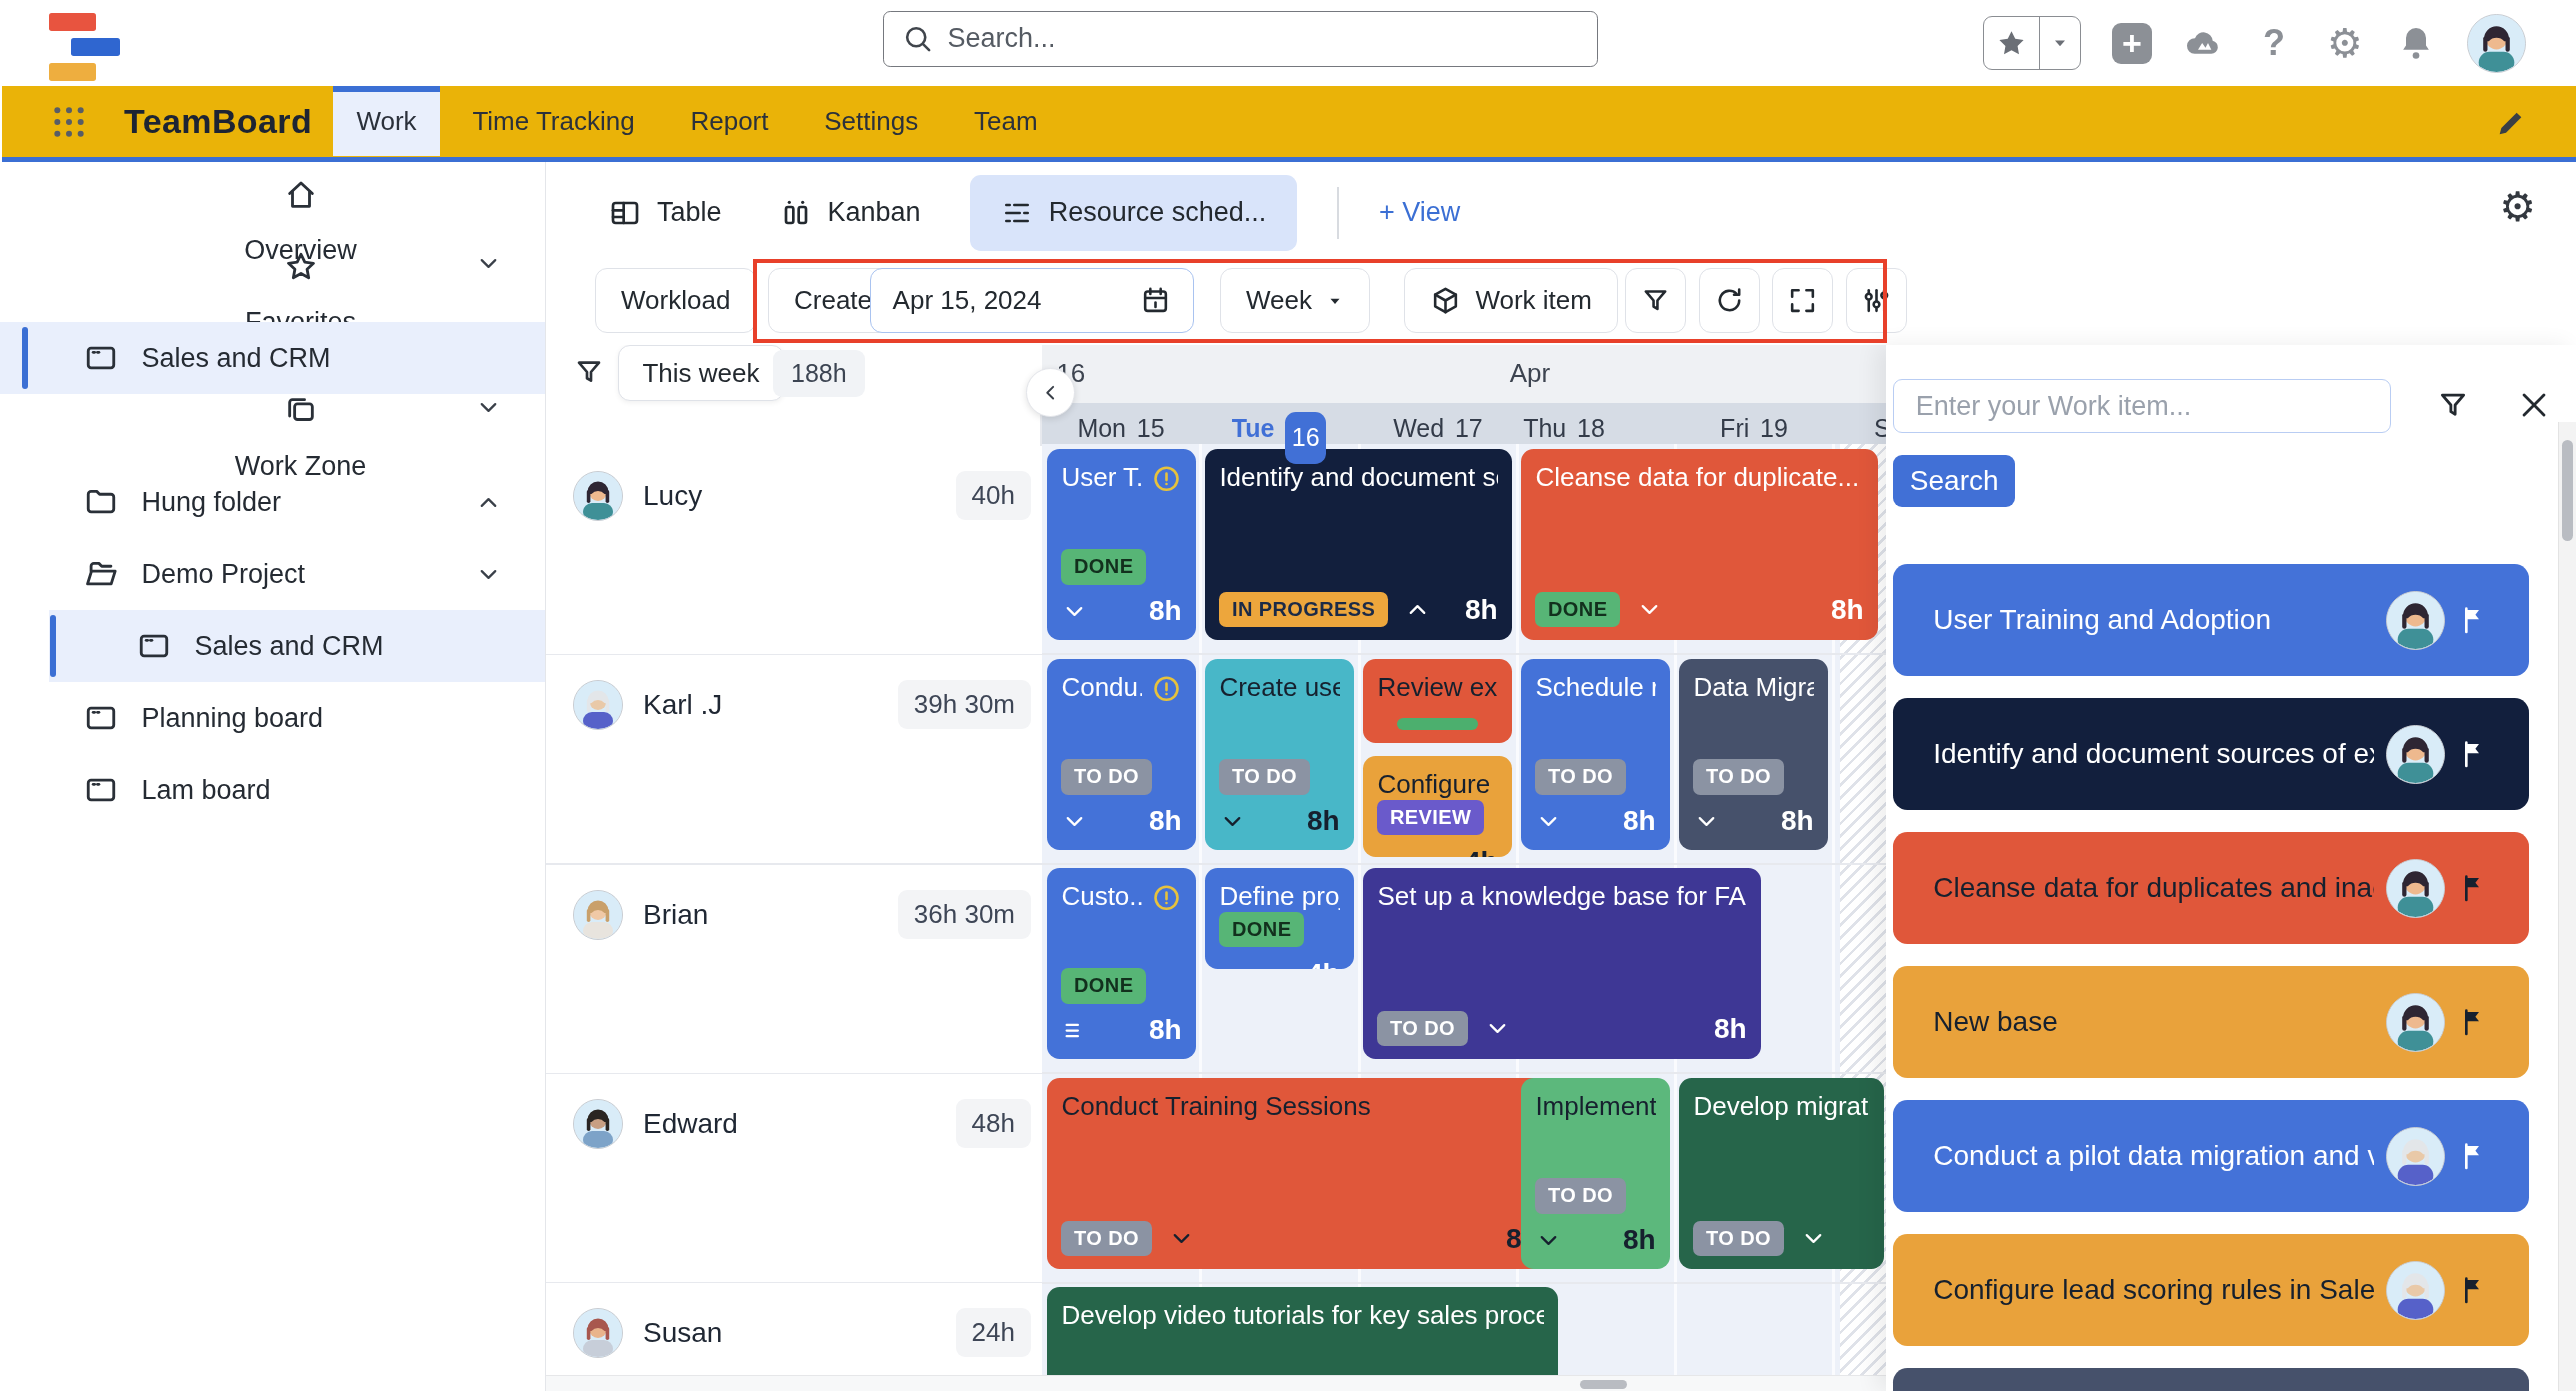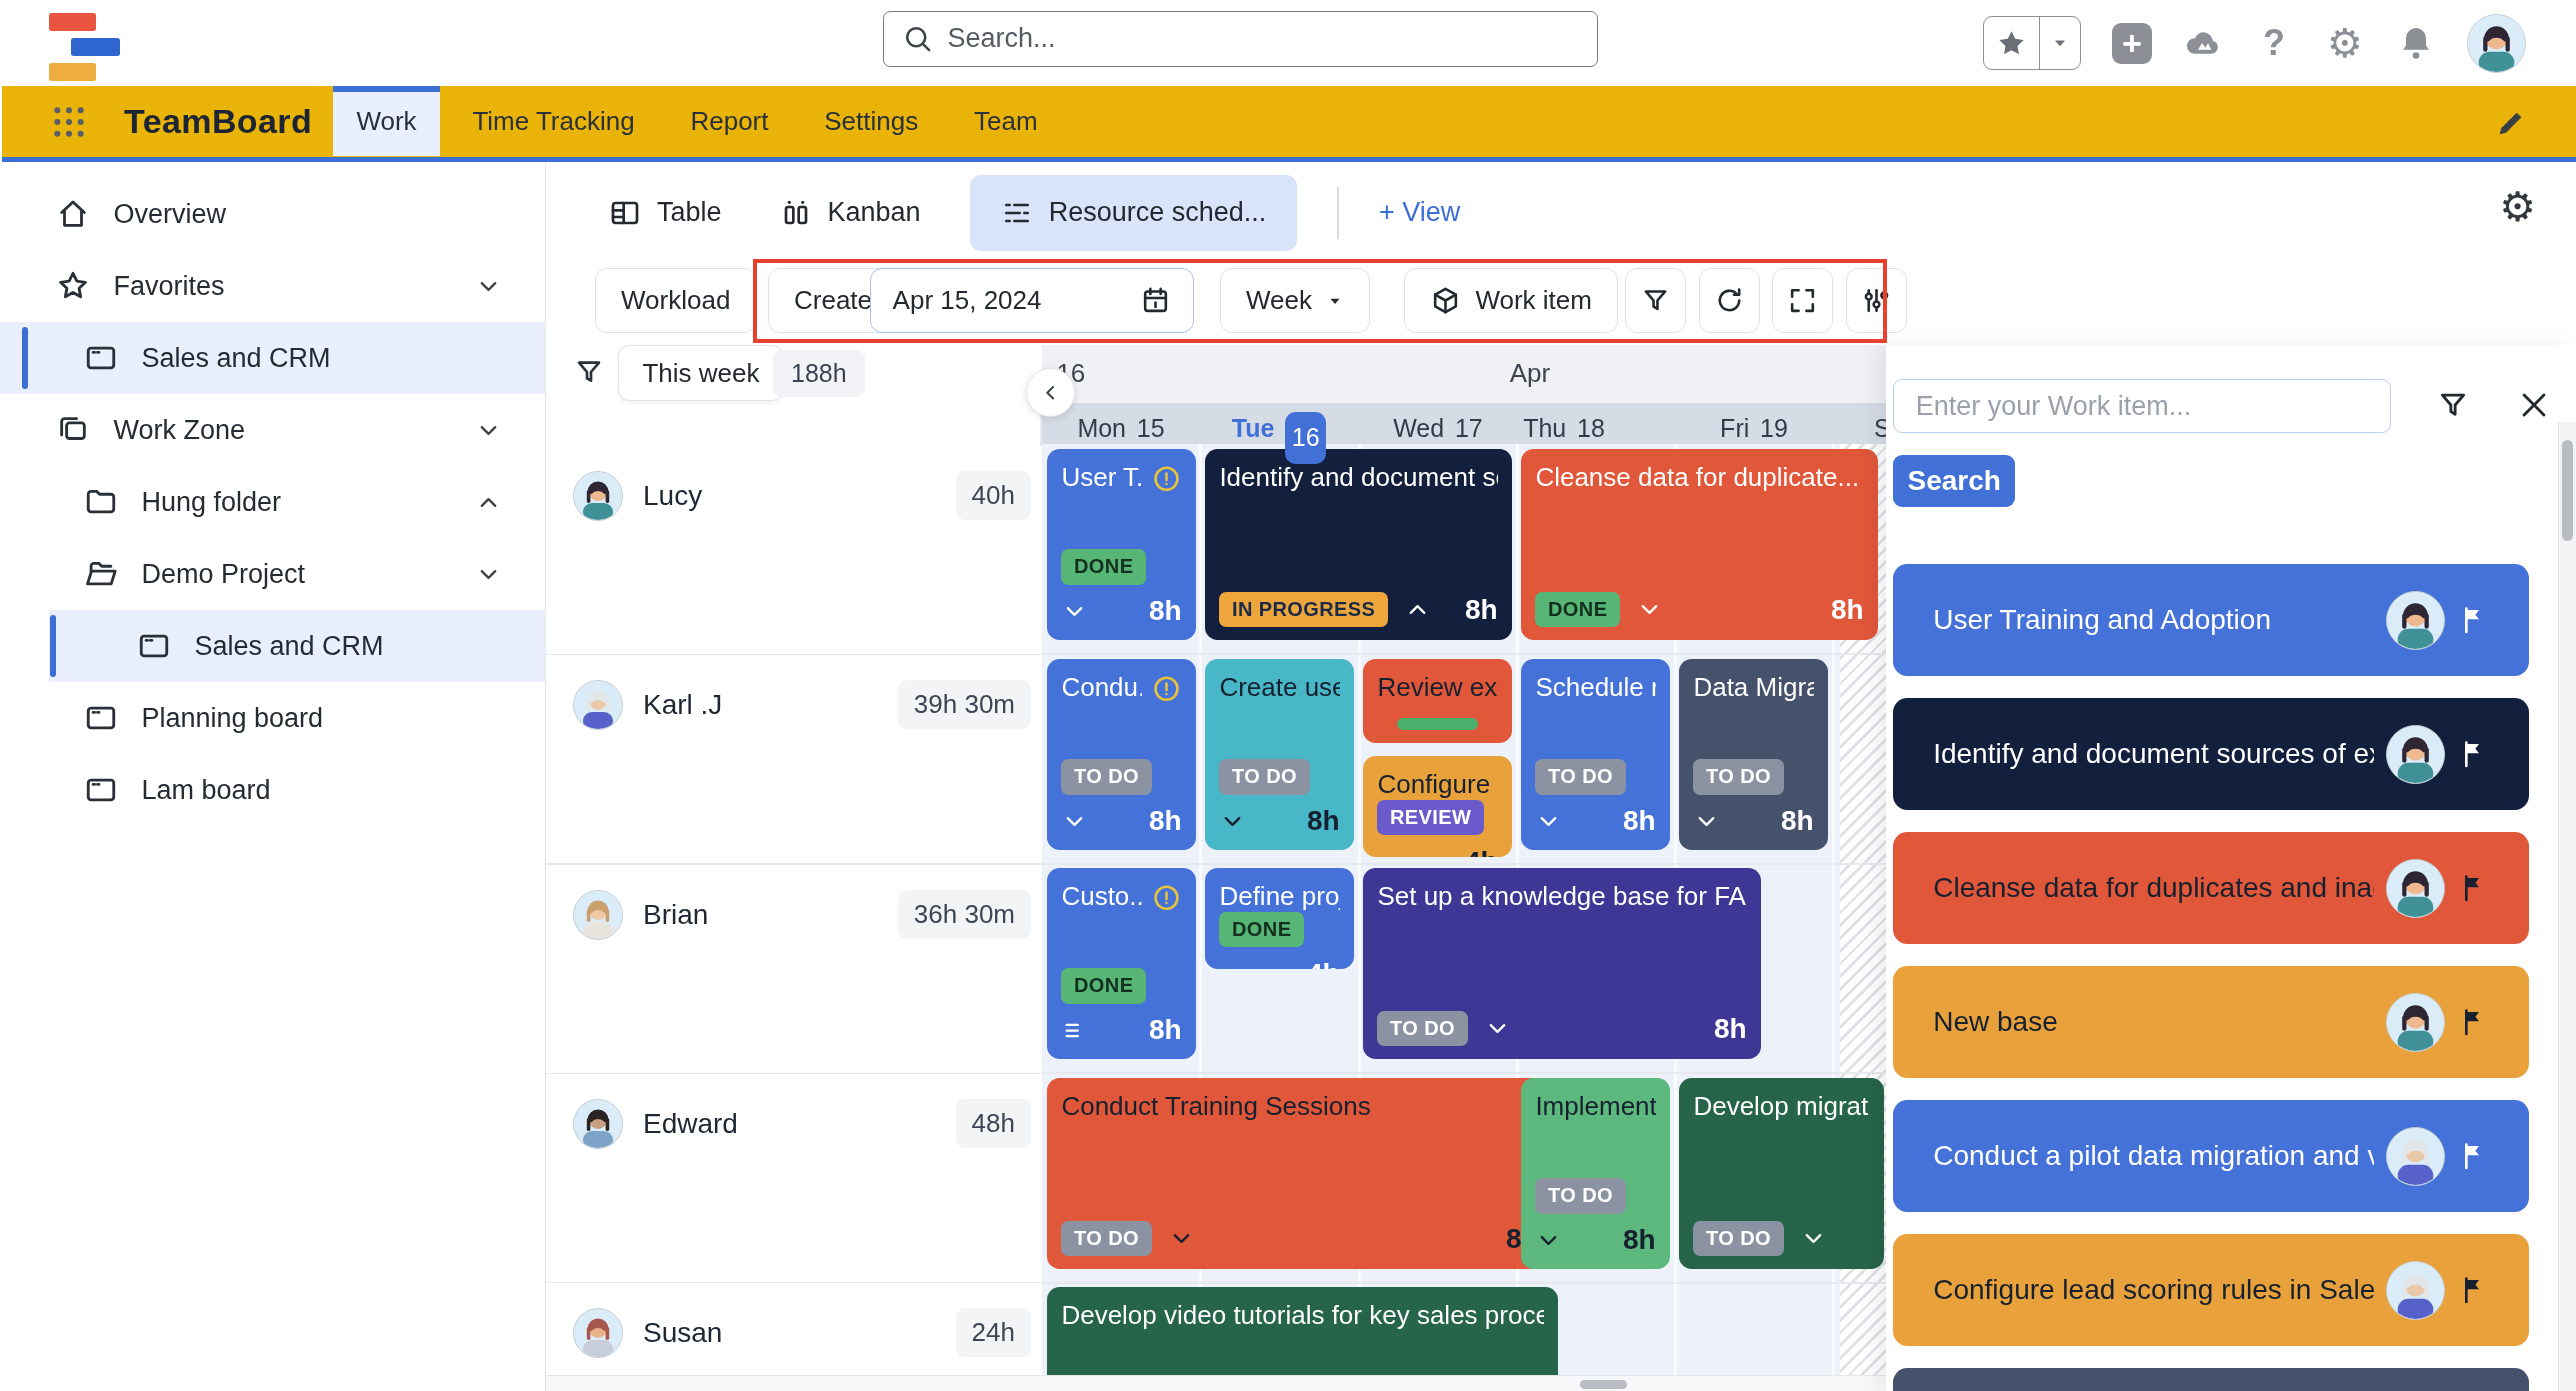--- a/index.html
+++ b/index.html
@@ -41,21 +41,21 @@
   .nav-tab { position:relative; display:flex; align-items:center; padding:0 23.4px; font-size:26px; color:#2b313b; cursor:pointer; }
   .nav-tab.active { background:#e9effc; }
   .nav-tab.active::before { content:""; position:absolute; left:0; top:0; width:100%; height:6.3px; background:#3b6fd4; }
   .edit-pencil { position:absolute; right:50px; top:20px; width:34px; height:34px; color:#3a3f45; }
 
   
   .sidebar { position:absolute; left:0; top:162px; width:546px; height:1230px; background:#fff; border-right:1.8px solid #e4e6ea; padding-top:16px; }
   .side-item { position:relative; height:72px; display:flex; align-items:center; gap:23.4px; font-size:27px; color:#252b33; cursor:pointer; }
   .side-item .ic { width:34px; height:34px; color:#2a3038; flex:none; }
   .side-item .side-chev { position:absolute; right:43px; width:27px; height:27px; color:#3a4049; }
-  .side-item.lvl0 { padding-left:56px; }
+  .side-item.lvl0 { padding-left:56px;flex-direction:column; }
   .side-item.lvl1 { padding-left:84px; }
   .side-item.lvl2 { padding-left:137px; }
   .side-item.selected { background:#e9effc; }
   .side-item.selected .sel-bar { position:absolute; left:21.6px; top:5.4px; bottom:5.4px; width:6.3px; border-radius:3.6px; background:#3b6fd4; }
   .side-item.lvl2.selected { background:linear-gradient(to right, #fff 0 49px, #e9effc 49px); }
   .side-item.lvl2.selected .sel-bar { left:50px; }
 
   
   .viewtabs { position:absolute; left:546px; top:162px; width:2030px; height:99px; background:#fff; }
   .vt-wrap { position:absolute; left:54px; top:12.6px; height:76px; display:flex; align-items:center; gap:40px; }
@@ -119,21 +119,21 @@
   .c-progress { margin-top:auto; align-self:center; width:81px; height:12.6px; border-radius:6.3px; background:#4caf6e; }
   .bottom-scroll { position:absolute; left:0; top:1030px; width:1341px; height:16px; background:#f7f8f9; border-top:1.8px solid #e6e7e9; z-index:6; }
   .bottom-thumb { position:absolute; left:1034px; top:3.6px; width:47px; height:9px; border-radius:4.5px; background:#b9bcc2; cursor:pointer; }
 
   
   .panel { position:absolute; left:1886px; top:345px; width:690px; height:1046px; background:#fff; z-index:10; box-shadow:-9px 0 21.6px rgba(0,0,0,.07); }
   .p-input { position:absolute; left:7.2px; top:34px; width:498px; height:54px; border:1.8px solid #b9cdf3; border-radius:9px; font-size:27px; color:#374151; padding:0 21.6px; outline:none; font-family:inherit; }
   .p-input::placeholder { color:#9aa1ac; }
   .p-filter { position:absolute; left:550px; top:43px; width:34px; height:34px; color:#23292f; cursor:pointer; }
   .p-close { position:absolute; left:631px; top:43px; width:34px; height:34px; color:#23292f; cursor:pointer; }
-  .p-search { position:absolute; left:7.2px; top:110px; width:122px; height:52px; background:#4170d6; color:#fff; border:none; border-radius:9px; font-size:28px; font-weight:700; cursor:pointer; font-family:inherit; }
+  .p-search { position:absolute; left:7.2px; top:110px; width:122px; height:52px; background:#4170d6; color:#fff; border:none; border-radius:9px; font-size:28px; font-weight:400; cursor:pointer; font-family:inherit; }
   .p-item { position:absolute; left:7.2px; width:636px; height:112px; border-radius:14.4px; display:flex; align-items:center; padding:0 40px; gap:12px; cursor:pointer; }
   .p-title { font-size:28px; font-weight:500; flex:1; white-space:nowrap; overflow:hidden; }
   .p-flag { width:32px; height:32px; flex:none; }
 
   
   .win-scroll { position:absolute; right:0; top:422px; width:18px; height:969px; background:#f3f3f3; border-left:0.9px solid #e3e3e3; z-index:12; }
   .win-thumb { position:absolute; left:2.7px; top:18px; width:11.7px; height:101px; border-radius:6.3px; background:#b9bcc2; cursor:pointer; }
 </style>
 </head>
 <body>

